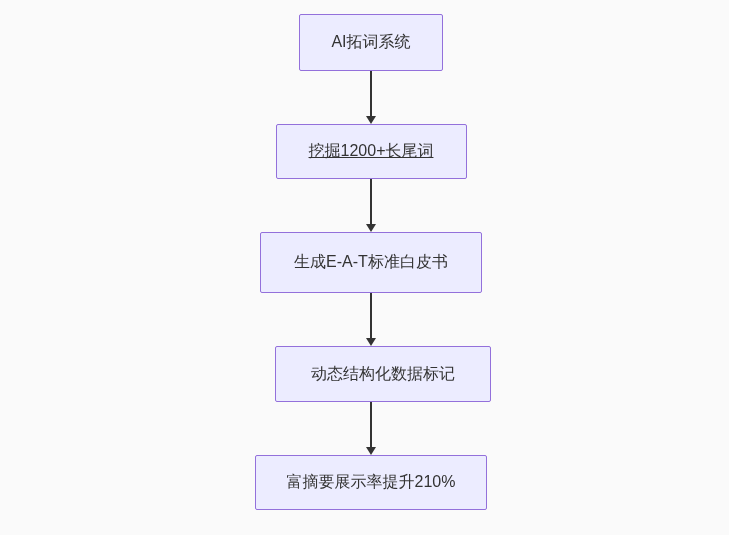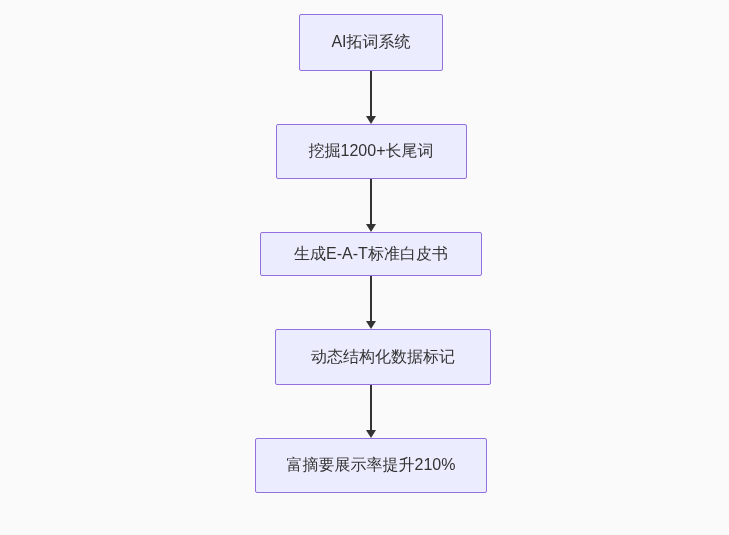--- a/index.html
+++ b/index.html
@@ -31,22 +31,22 @@
     color: #333333;
     font-size: 16px;
     display: flex;
     align-items: center;
     justify-content: center;
     text-align: center;
     white-space: nowrap;
     padding: 16px 12px;
   }
   .node.n1 { min-width: 144px; height: 57px; }
-  .node.n2 { min-width: 191px; height: 55px; }
-  .node.n3 { min-width: 222px; height: 44px; }
+  .node.n2 { min-width: 191px; height: 55px; text-decoration: underline; }
+  .node.n3 { min-width: 222px; height: 61px; }
   .node.n4 { min-width: 216px; height: 56px; margin-left: 24px; }
   .node.n5 { min-width: 232px; height: 55px; }
   .arrow {
     display: flex;
     flex-direction: column;
     align-items: center;
   }
   .arrow .line {
     width: 2px;
     height: 45px;

